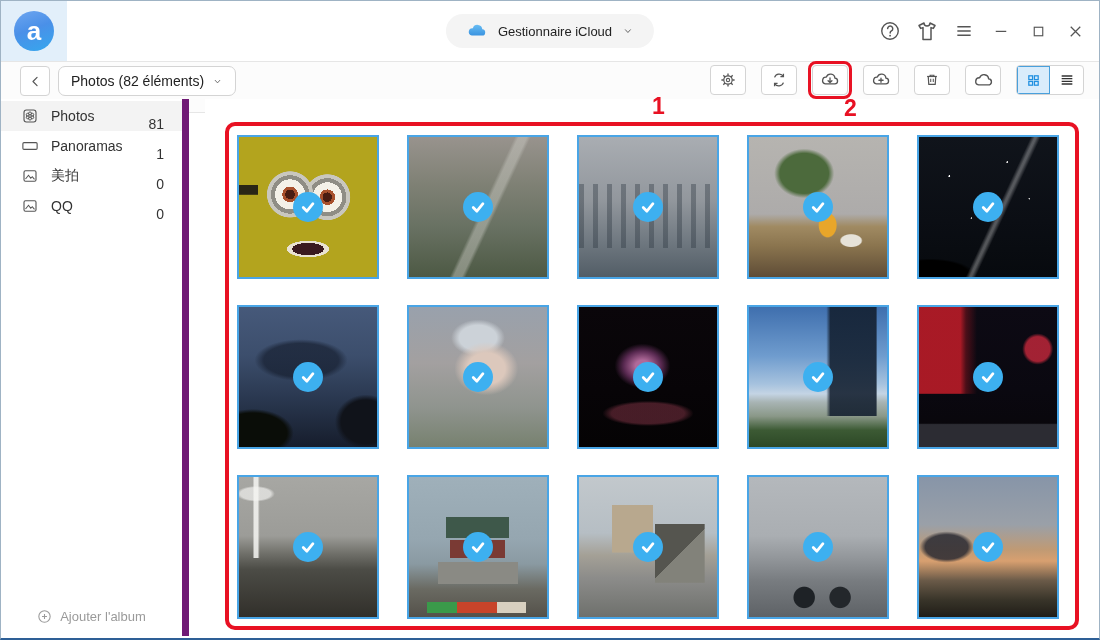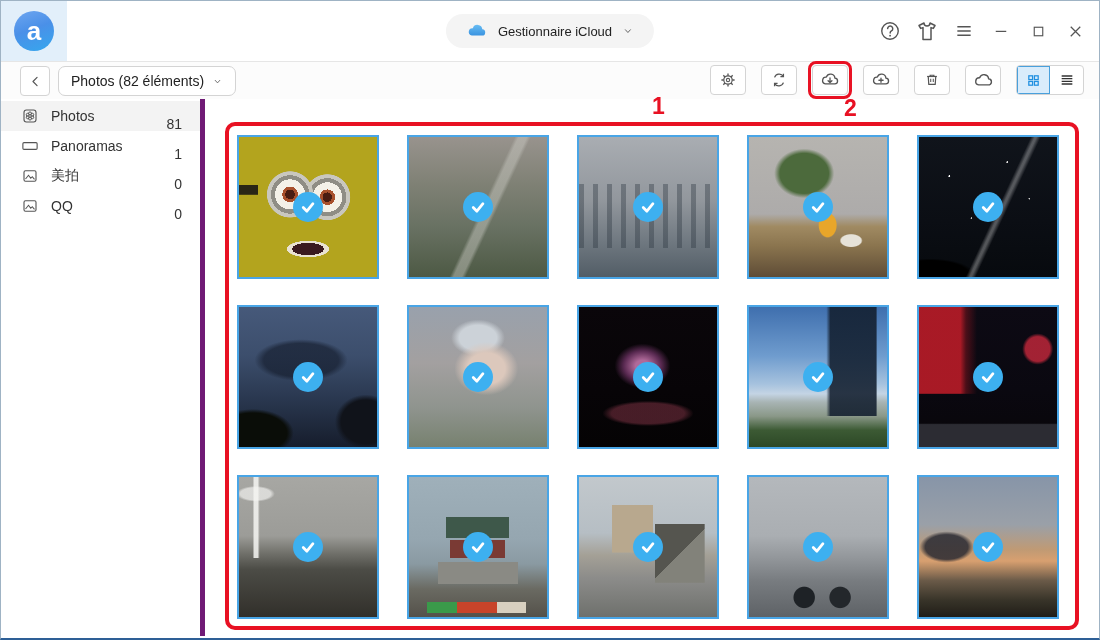--- a/index.html
+++ b/index.html
@@ -30,22 +30,22 @@
     font-size:14px;color:#222;}
   .tools{position:absolute;right:15px;top:4px;display:flex;align-items:center;gap:15px;height:28px;}
   .tool{width:34px;height:28px;}
   .hl{border:3px solid #e81123;border-radius:8px;padding:1px;margin:0 -4px;}
   .seg{display:flex;border:1px solid #d4d4d4;border-radius:4px;overflow:hidden;background:#fff;}
   .seg .half{width:33px;height:28px;display:flex;align-items:center;justify-content:center;cursor:pointer;}
   .seg .active{background:#d9ecfb;box-shadow:inset 0 0 0 1px #49a0dc;color:#1f8fe0;}
   .seg .inactive{color:#333;}
 
   
-  .sidebar{position:absolute;left:0;top:98px;bottom:2px;width:204px;background:#fff;
-    border-right:5px solid #701a75;box-sizing:border-box;}
+  .sidebar{position:absolute;left:0;top:98px;bottom:2px;width:188px;background:#fff;
+    border-right:7px solid #701a75;box-sizing:border-box;}
   .side-item{height:30px;display:flex;align-items:center;padding:0 18px 0 20px;cursor:pointer;}
   .side-item.sel{background:#f3f3f3;}
   .side-item .s-ic{color:#555;margin-right:12px;flex:0 0 auto;}
   .s-label{font-size:14px;color:#333;}
   .s-count{margin-left:auto;font-size:14px;color:#333;margin-top:15px;}
   .side-foot{position:absolute;left:0;right:1px;bottom:8px;height:24px;display:flex;align-items:center;
     justify-content:center;gap:7px;color:#9a9a9a;font-size:13px;cursor:pointer;}
 
   
   .main{position:absolute;left:204px;top:98px;right:0;bottom:0;background:#fff;}
@@ -376,20 +376,26 @@
     <span class="s-count">0</span>
   </div>
         <div class="side-item">
     <svg class="s-ic" width="18" height="18">
             <use href="#i-image"></use>
           </svg>
     <span class="s-label">QQ</span>
     <span class="s-count">0</span>
   </div>
       </div>
+    <div class="side-foot">
+      <svg width="17" height="17" style="color:#9a9a9a">
+          <use href="#i-plus-circle"></use>
+        </svg>
+      <span>Ajouter l'album</span>
+    </div>
   </div>
 
   <div class="main">
     <div class="anno anno-1">1</div>
     <div class="red-frame">
       <div id="grid" class="grid">
           <div class="tile" title="minion-face">
     <div class="ph k-minion"></div>
     <div class="check">
       <svg width="22" height="22">

